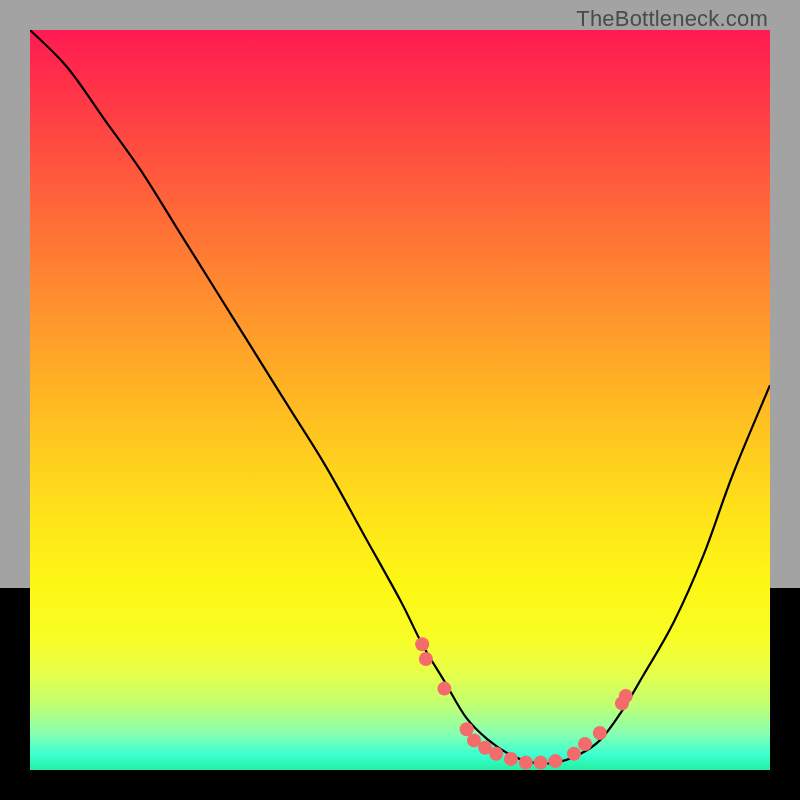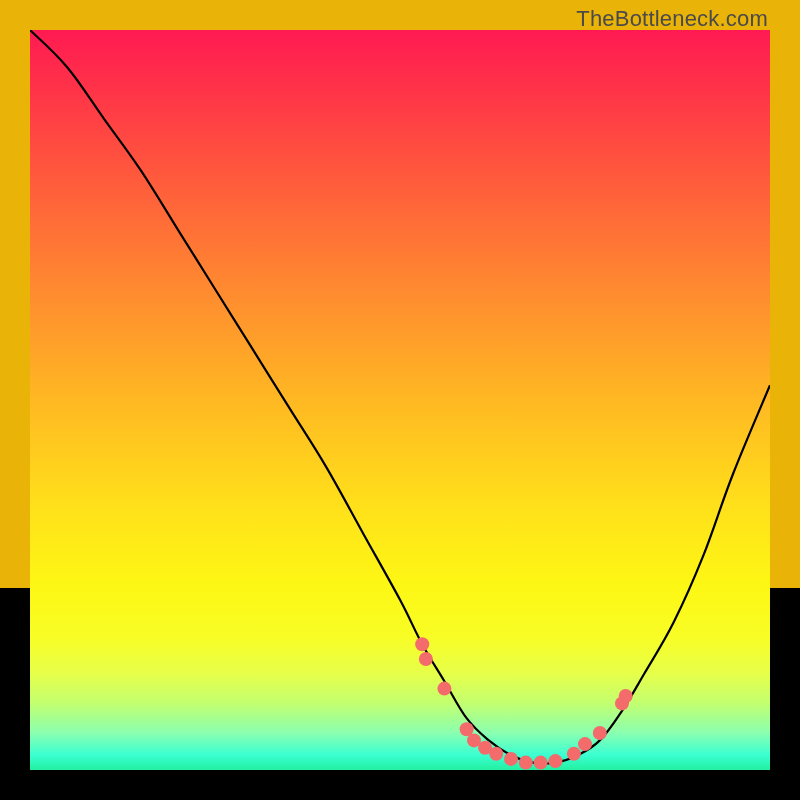--- a/index.html
+++ b/index.html
@@ -10,21 +10,21 @@
     overflow: hidden;
     background: #000;
     font-family: Arial, Helvetica, sans-serif;
   }
   .frame {
     position: absolute;
     top: 0;
     left: 0;
     width: 800px;
     height: 588px;
-    background: #eab308;
+    background: #a3a3a3;
   }
   .plot-area {
     position: absolute;
     top: 30px;
     left: 30px;
     width: 740px;
     height: 740px;
     background: linear-gradient(to bottom,
       #ff1a52 0%,
       #ff3348 8%,

